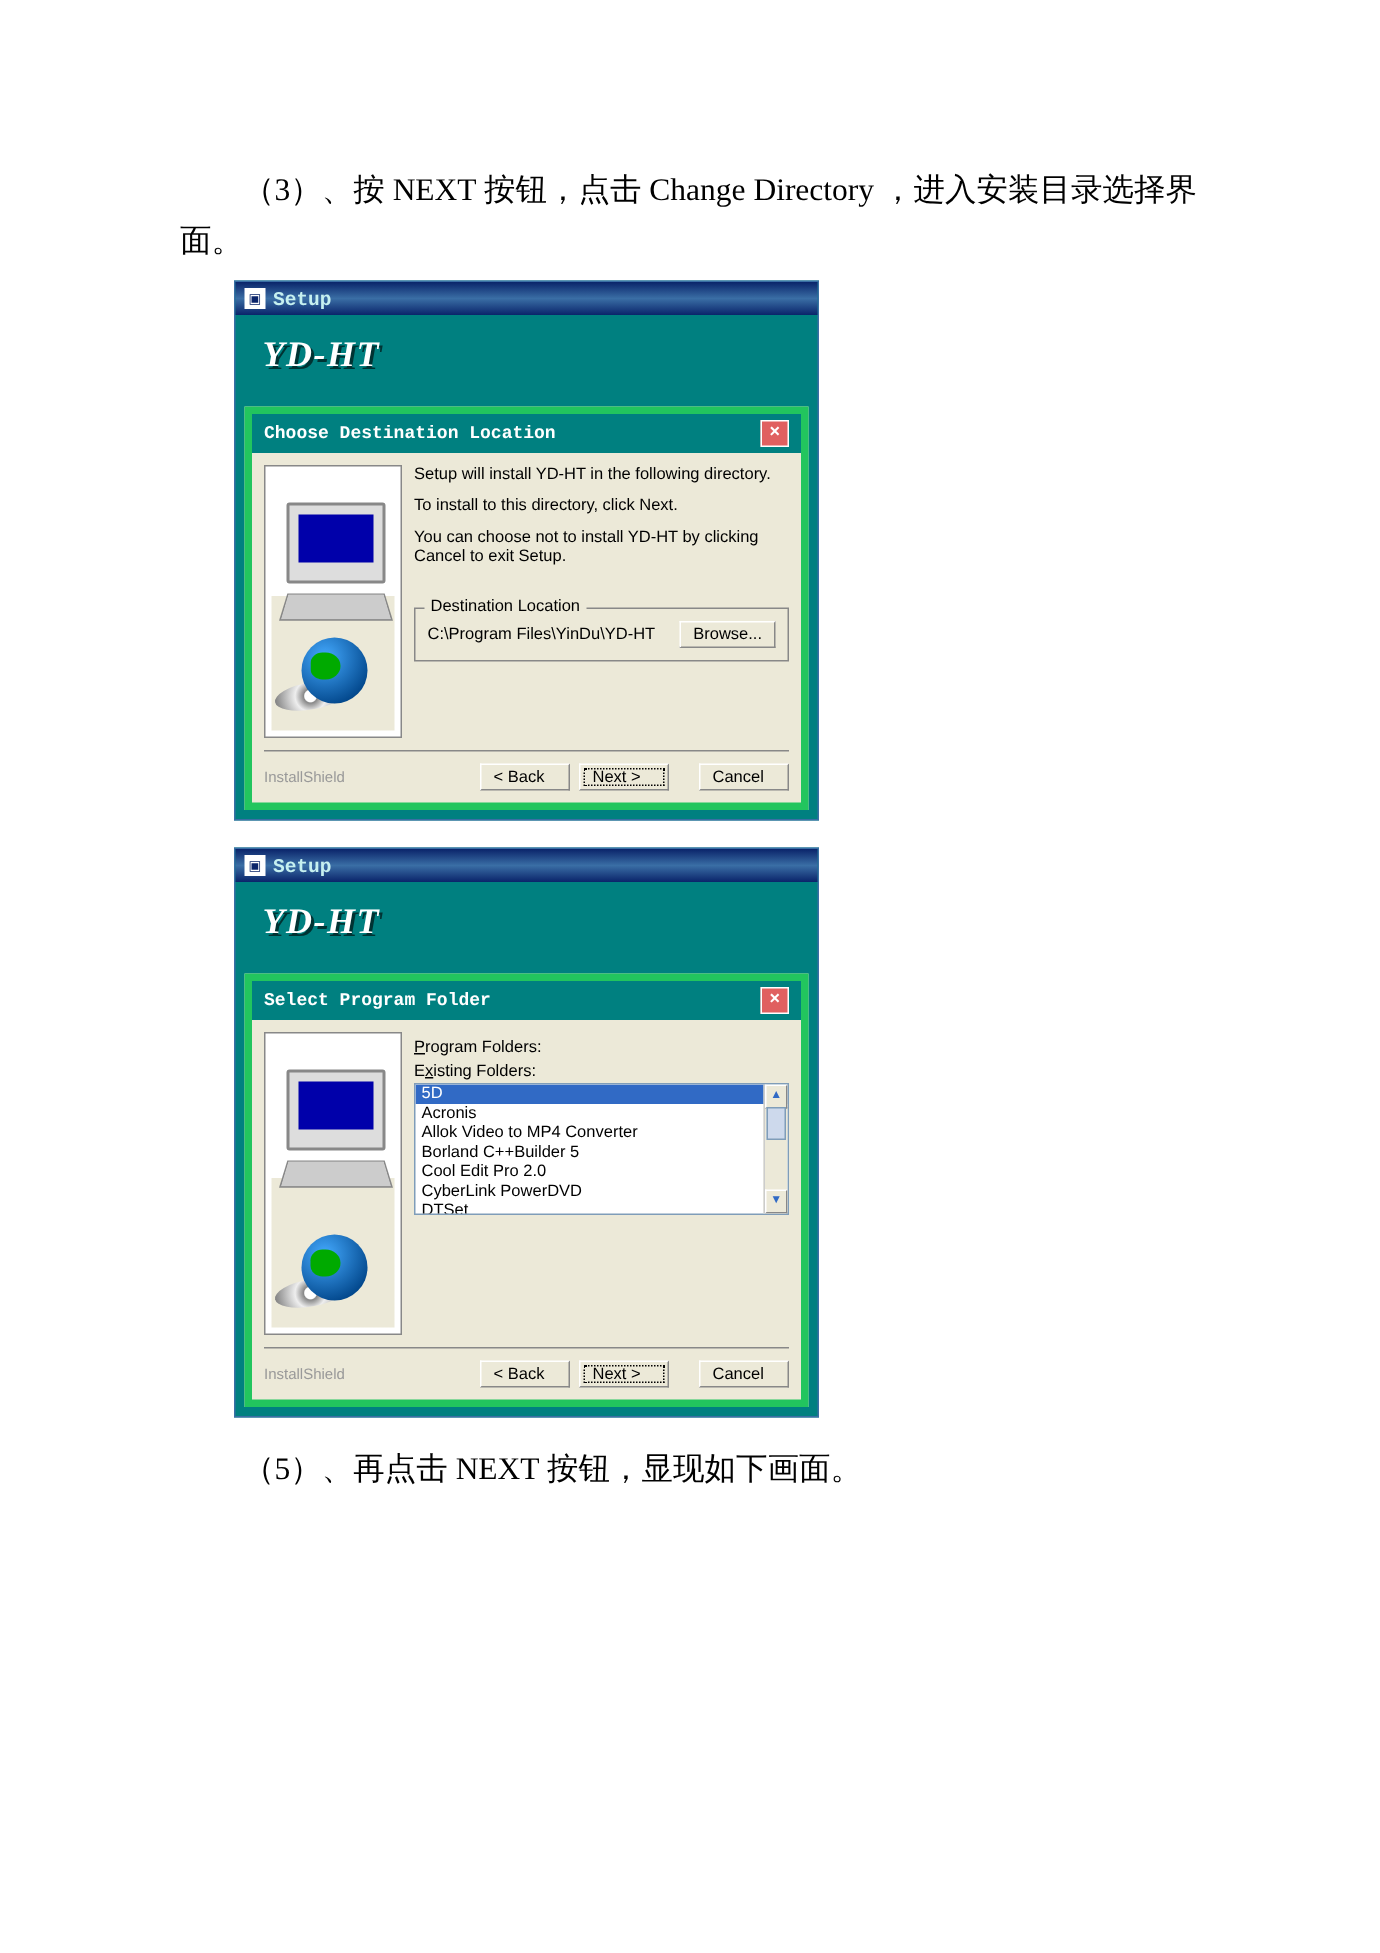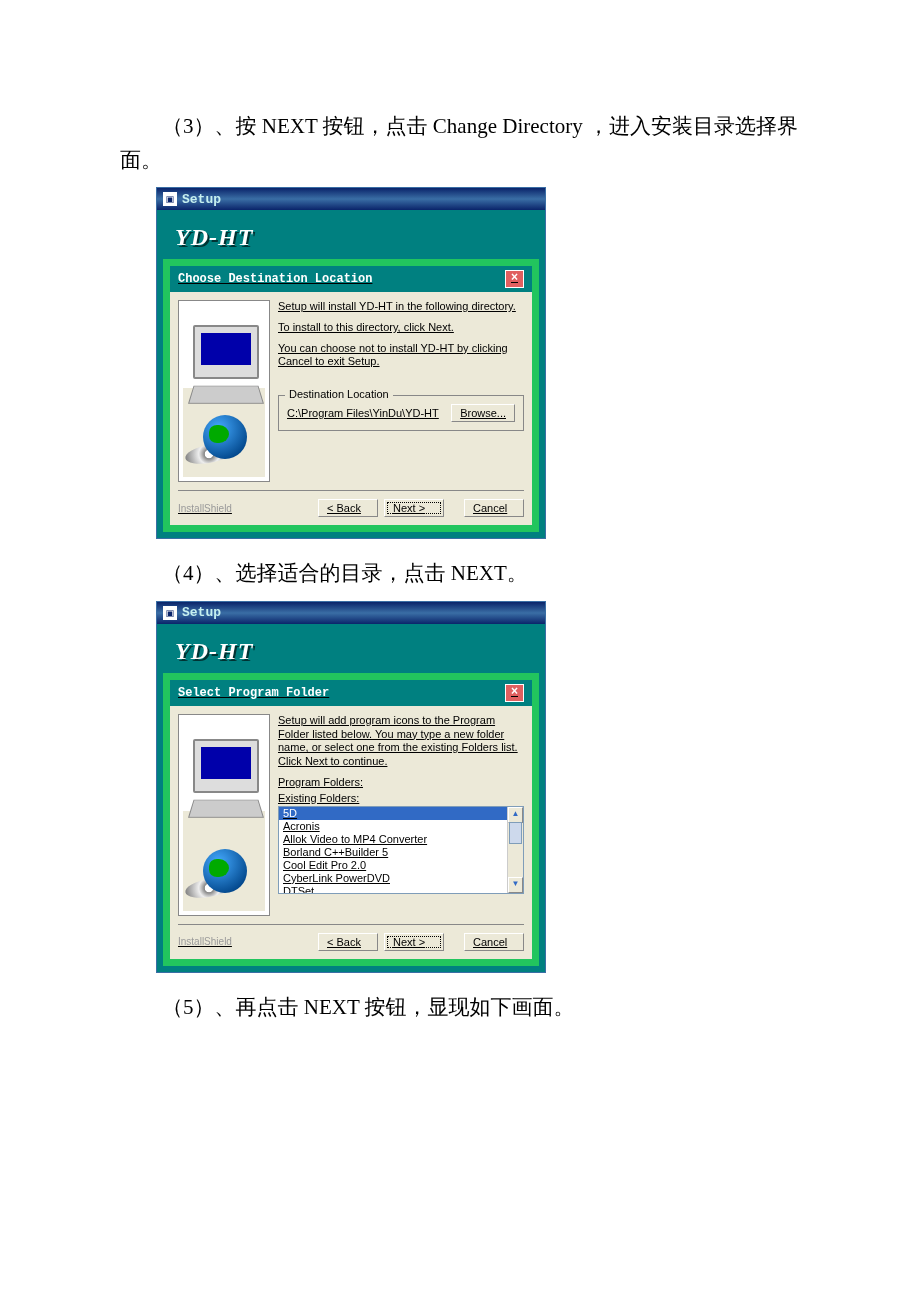--- a/index.html
+++ b/index.html
@@ -66,25 +66,24 @@
   .brand-text {
     font-family: "Times New Roman", serif;
     font-size: 24px;
     font-weight: bold;
     font-style: italic;
     color: #fff;
     text-shadow: 2px 2px 0 #003333;
     letter-spacing: 1px;
   }
   .dialog {
-    margin: 0 6px 6px 6px;
+    margin: 12px 6px 6px 6px;
     background: #ece9d8;
-    border: 7px solid #22c55e;
+    border: 5px solid #22c55e;
     position: relative;
-    text-decoration: underline;
   }
   .dialog-title {
     background: #008080;
     color: #fff;
     font-family: "Courier New", monospace;
     font-weight: bold;
     font-size: 12px;
     padding: 4px 8px;
     display: flex;
     justify-content: space-between;
@@ -333,21 +332,20 @@
       <div class="dialog-footer">
         <span class="footer-label">InstallShield</span>
         <button class="win-btn">&lt; Back</button>
         <button class="win-btn default">Next &gt;</button>
         <span style="width:8px"></span>
         <button class="win-btn">Cancel</button>
       </div>
     </div>
   </div>
 
-  <p class="para">（4）、选择适合的目录，点击 NEXT。</p>
 
   <div style="position:relative; margin: 8px 0 18px 36px; width:388px;">
 
     <div class="setup-window" style="margin:0;">
       <div class="titlebar">
         <span class="ticon">▣</span>
         <span class="titlebar-text">Setup</span>
       </div>
       <div class="brand-area">
         <span class="brand-text">YD-HT</span>
@@ -362,21 +360,20 @@
             <div class="side-graphic-inner">
               <div class="monitor">
                   <div class="screen-strip"></div>
                 </div>
               <div class="keyboard"></div>
               <div class="disc"></div>
               <div class="globe"></div>
             </div>
           </div>
           <div class="content-col">
-            <p>Setup will add program icons to the Program Folder listed below. You may type a new folder name, or select one from the existing Folders list.  Click Next to continue.</p>
             <div class="fld-label"><span class="u">P</span><span></span>rogram Folders:</div>
             <div class="fld-label">E<span class="u">x</span>isting Folders:</div>
             <div class="listbox">
               <div class="item selected">5D</div>
               <div class="item">Acronis</div>
               <div class="item">Allok Video to MP4 Converter</div>
               <div class="item">Borland C++Builder 5</div>
               <div class="item">Cool Edit Pro 2.0</div>
               <div class="item">CyberLink PowerDVD</div>
               <div class="item">DTSet</div>

